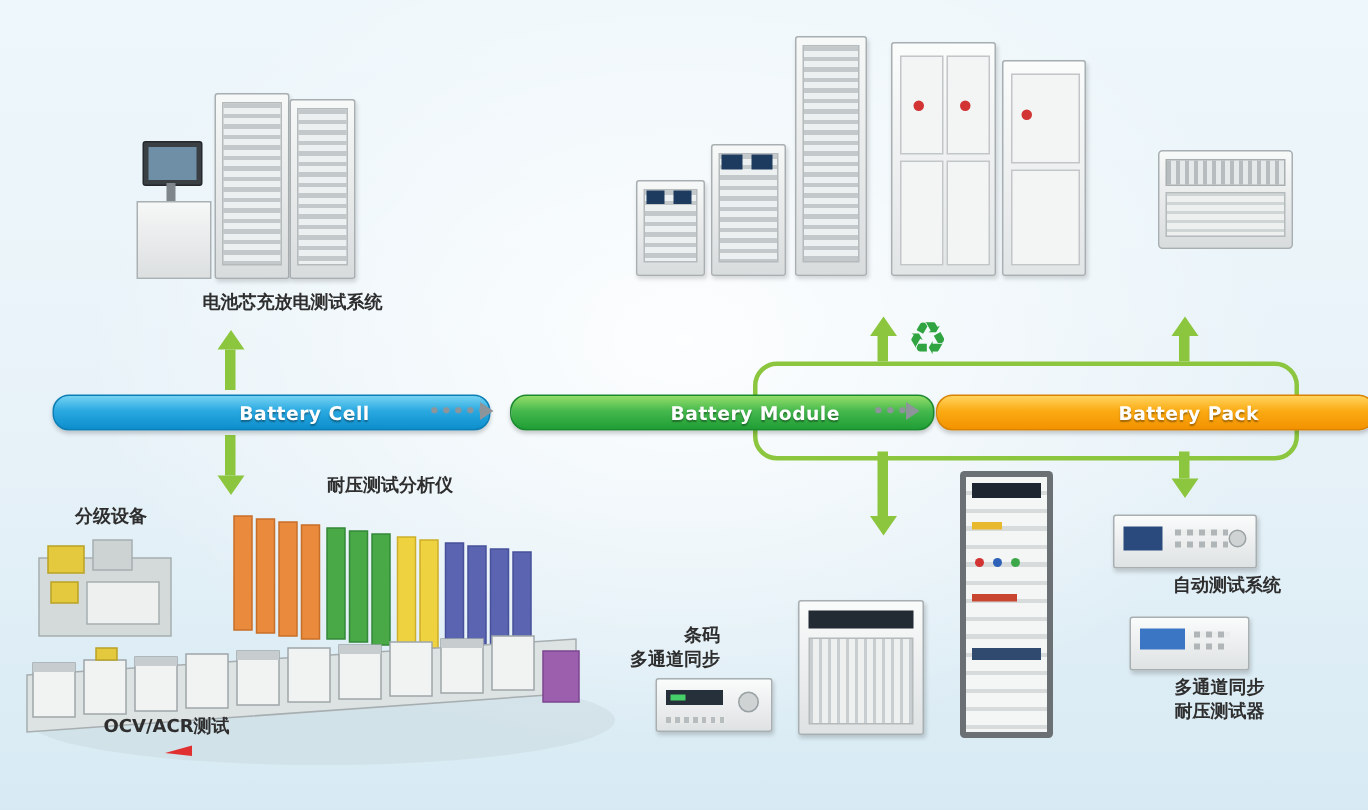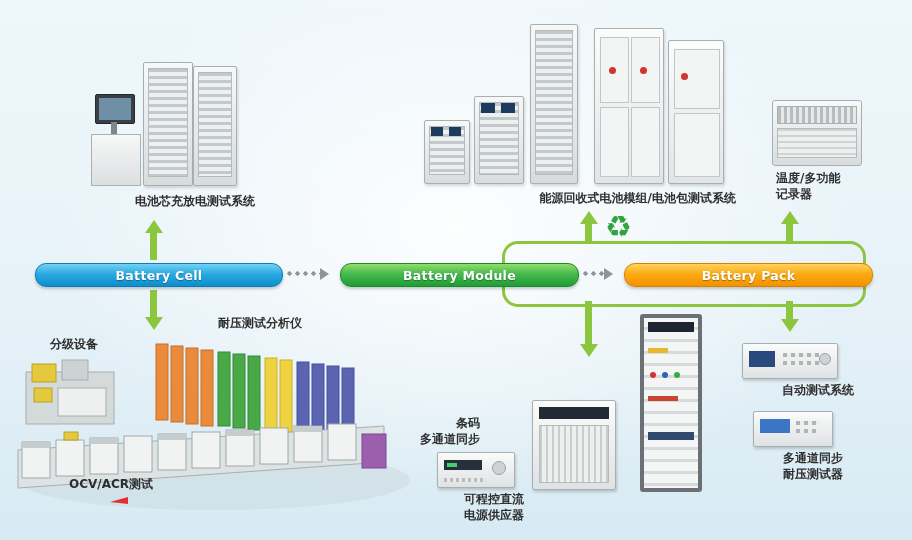--- a/index.html
+++ b/index.html
@@ -13,21 +13,21 @@
   .lbl{
     position:absolute;font-size:12px;line-height:1.3;font-weight:bold;
     color:#2e2e2e;text-align:right;z-index:6;white-space:nowrap;
   }
   .lbl span{display:block;}
   
   .bar{
     position:absolute;height:22px;border-radius:11px;z-index:4;
     display:flex;align-items:center;justify-content:center;
     color:#fff;font-weight:bold;font-size:12.5px;letter-spacing:.3px;
-    text-shadow:0 1px 1px rgba(0,0,0,.35);box-shadow:0 2px 3px rgba(0,0,0,.2);
+    text-shadow:0 1px 1px rgba(0,0,0,.35);box-shadow:0 2px 3px rgba(0,0,0,.2);padding-left:44px;
   }
   .bar-blue{background:linear-gradient(180deg,#74d2f2 0%,#2aa9e1 45%,#0d8ecc 100%);border:1px solid #0c7eb5;}
   .bar-green{background:linear-gradient(180deg,#93dd68 0%,#46b94e 45%,#1f9e35 100%);border:1px solid #1b8a2e;}
   .bar-orange{background:linear-gradient(180deg,#ffd35e 0%,#fbab13 45%,#f39200 100%);border:1px solid #d98200;}
   
   .dots{
     position:absolute;height:5px;z-index:4;
     background-image:radial-gradient(circle at 2.5px 2.5px,#8d949a 2px,transparent 2.3px);
     background-size:8px 5px;background-repeat:repeat-x;
   }
@@ -135,30 +135,25 @@
       <div class="door" style="left:36px;top:78px;width:27px;height:68px"></div>
       <div style="position:absolute;left:14px;top:38px;width:7px;height:7px;border-radius:50%;background:#d23333"></div>
       <div style="position:absolute;left:45px;top:38px;width:7px;height:7px;border-radius:50%;background:#d23333"></div>
     </div>
     <div class="cabinet" style="left:250px;top:24px;width:54px;height:142px">
       <div class="door" style="left:5px;top:8px;width:44px;height:58px"></div>
       <div class="door" style="left:5px;top:72px;width:44px;height:62px"></div>
       <div style="position:absolute;left:12px;top:32px;width:7px;height:7px;border-radius:50%;background:#d23333"></div>
     </div>
   </div>
-  <div class="lbl" style="left:420px;top:191px;width:316px">能源回收式电池模组/电池包测试系统</div>
 
   <div class="group" style="left:772px;top:100px;width:90px;height:66px">
     <div style="position:absolute;left:0;top:0;right:0;bottom:0;background:linear-gradient(#f8f9f9,#d9dcdd);border:1px solid #a9afb1;border-radius:3px"></div>
     <div style="position:absolute;left:5px;top:6px;right:5px;height:16px;background:repeating-linear-gradient(90deg,#b7bdbf 0 3px,#e6e9e9 3px 6px);border:1px solid #a9afb1"></div>
     <div style="position:absolute;left:5px;top:28px;right:5px;bottom:8px;background:repeating-linear-gradient(180deg,#cfd4d5 0 2px,#eef0f0 2px 6px);border:1px solid #b5babc"></div>
-  </div>
-  <div class="lbl" style="left:776px;top:171px;width:100px;text-align:left">
-    <span>温度/多功能</span>
-    <span>记录器</span>
   </div>
 
   <svg class="group" style="left:14px;top:330px" width="400" height="185" viewBox="0 0 400 185">
     <ellipse cx="200" cy="150" rx="196" ry="30" fill="#c8d6dc" opacity="0.45"></ellipse>
 
     <g fill="#e98a3c" stroke="#c76f28" stroke-width="1">
       <rect x="142" y="14" width="12" height="76"></rect>
         <rect x="157" y="16" width="12" height="76"></rect>
       <rect x="172" y="18" width="12" height="76"></rect>
         <rect x="187" y="20" width="12" height="76"></rect>
@@ -222,24 +217,20 @@
     <span>多通道同步</span>
   </div>
   <div class="lbl" style="left:38px;top:477px;width:115px">OCV/ACR测试</div>
 
   <div class="inst" style="left:437px;top:452px;width:76px;height:34px;z-index:2">
     <div style="position:absolute;left:6px;top:7px;width:38px;height:10px;background:#26303a"></div>
     <div style="position:absolute;left:9px;top:10px;width:10px;height:4px;background:#46d06a"></div>
     <div style="position:absolute;right:8px;top:8px;width:12px;height:12px;border-radius:50%;background:#cfd3d4;border:1px solid #9aa1a3"></div>
     <div style="position:absolute;left:6px;bottom:5px;width:40px;height:4px;background:repeating-linear-gradient(90deg,#b7bdbf 0 3px,#e8eaea 3px 6px)"></div>
   </div>
-  <div class="lbl" style="left:424px;top:492px;width:100px">
-    <span>可程控直流</span>
-    <span>电源供应器</span>
-  </div>
 
   <div class="inst" style="left:532px;top:400px;width:82px;height:88px;z-index:2">
     <div style="position:absolute;left:6px;top:6px;right:6px;height:12px;background:#222a33"></div>
     <div style="position:absolute;left:6px;top:24px;right:6px;bottom:6px;background:repeating-linear-gradient(90deg,#c8cdcf 0 2px,#eef0f0 2px 6px);border:1px solid #b5babc"></div>
   </div>
 
   <div class="group" style="left:640px;top:314px;width:62px;height:178px">
     <div style="position:absolute;left:0;top:0;right:0;bottom:0;background:#6a7074;border-radius:3px"></div>
     <div style="position:absolute;left:4px;top:4px;right:4px;bottom:4px;background:repeating-linear-gradient(180deg,#f4f5f5 0 9px,#d8dbdc 9px 12px)"></div>
     <div style="position:absolute;left:8px;top:8px;width:46px;height:10px;background:#1d2530"></div>

